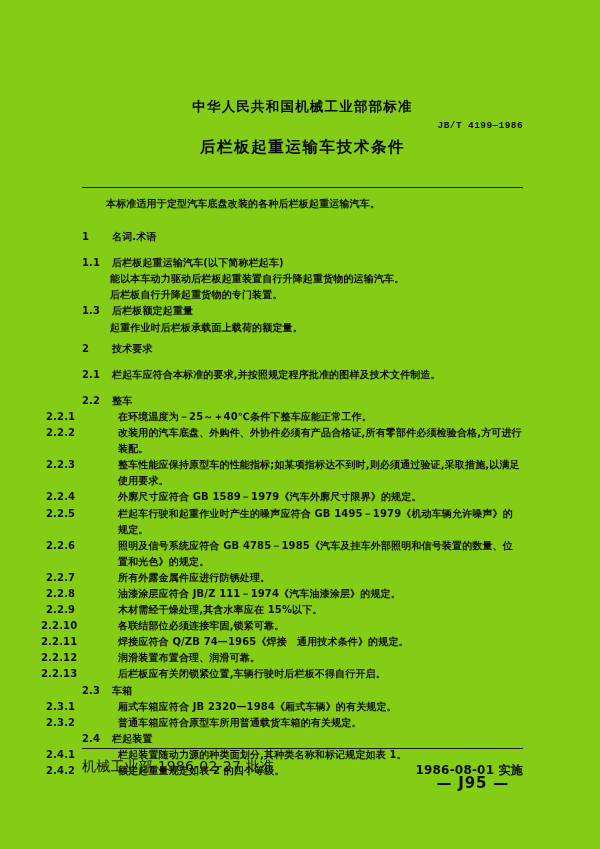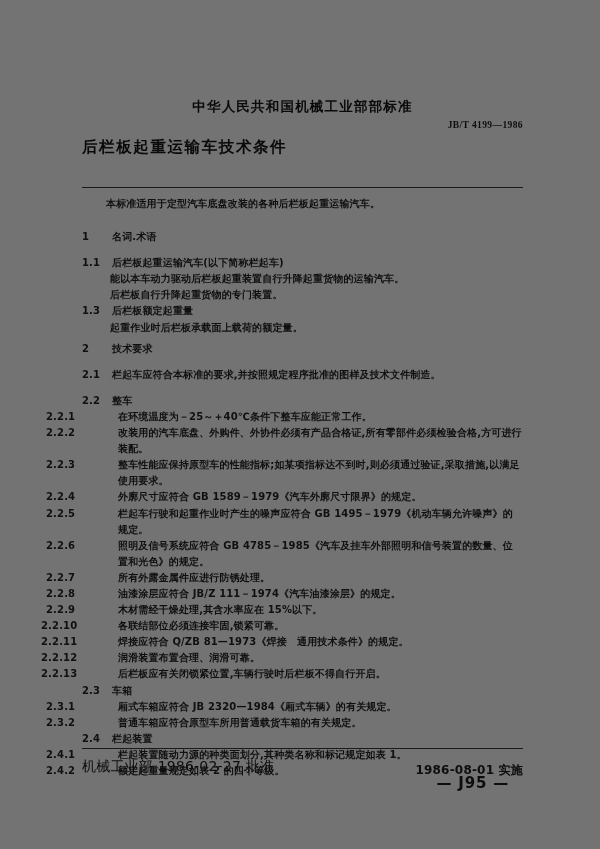--- a/index.html
+++ b/index.html
@@ -13,21 +13,21 @@
     font-family: "DejaVu Sans", "Liberation Sans", sans-serif;
     color: #0d0d0d;
     position: relative;
     overflow: hidden;
   }
   .page {
     position: absolute;
     left: 0; top: 0;
     width: 600px;
     height: 849px;
-    background: #737373;
+    background: #84cc16;
   }
 
   
   .header {
     position: absolute;
     left: 82px;
     top: 98px;
     width: 441px;
   }
   .org-title {
@@ -37,35 +37,35 @@
     letter-spacing: 1.2px;
     line-height: 1.2;
     color: #0a0a0a;
   }
   .title-row {
     position: relative;
     margin-top: 24px;
     height: 26px;
   }
   .doc-title {
-    text-align: left;
+    text-align: center;
     font-size: 15.5px;
     font-weight: bold;
     letter-spacing: 1.6px;
     line-height: 1.2;
     color: #0a0a0a;
   }
   .std-number {
     position: absolute;
     right: 0;
     top: -18px;
     font-size: 9.5px;
     font-weight: bold;
     letter-spacing: 0.4px;
-    font-family: Liberation Serif, serif;
+    font-family: Liberation Mono, monospace;
     white-space: nowrap;
   }
 
   .rule-top {
     position: absolute;
     left: 82px;
     top: 187px;
     width: 441px;
     height: 1px;
     background: #1a1a1a;
@@ -230,21 +230,21 @@
     <div class="line hang">
       <span class="num3">2.2.8</span><span>油漆涂层应符合 JB/Z 111－1974《汽车油漆涂层》的规定。</span>
     </div>
     <div class="line hang">
       <span class="num3">2.2.9</span><span>木材需经干燥处理,其含水率应在 15%以下。</span>
     </div>
     <div class="line hang2">
       <span class="num wide">2.2.10</span><span>各联结部位必须连接牢固,锁紧可靠。</span>
     </div>
     <div class="line hang2">
-      <span class="num wide">2.2.11</span><span>焊接应符合 Q/ZB 81—1973《焊接　通用技术条件》的规定。</span>
+      <span class="num wide">2.2.11</span><span>焊接应符合 Q/ZB 74—1965《焊接　通用技术条件》的规定。</span>
     </div>
     <div class="line hang2">
       <span class="num wide">2.2.12</span><span>润滑装置布置合理、润滑可靠。</span>
     </div>
     <div class="line hang2">
       <span class="num wide">2.2.13</span><span>后栏板应有关闭锁紧位置,车辆行驶时后栏板不得自行开启。</span>
     </div>
 
     <div class="line">
       <span class="num">2.3</span><span>车箱</span>

